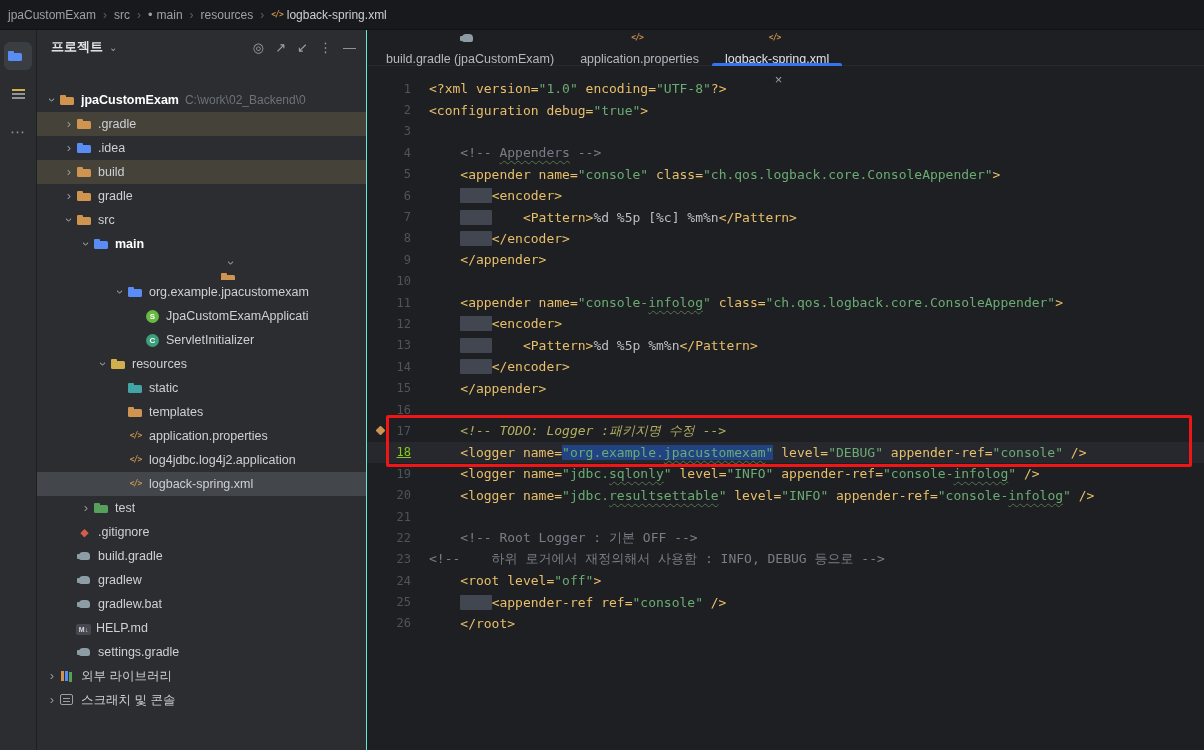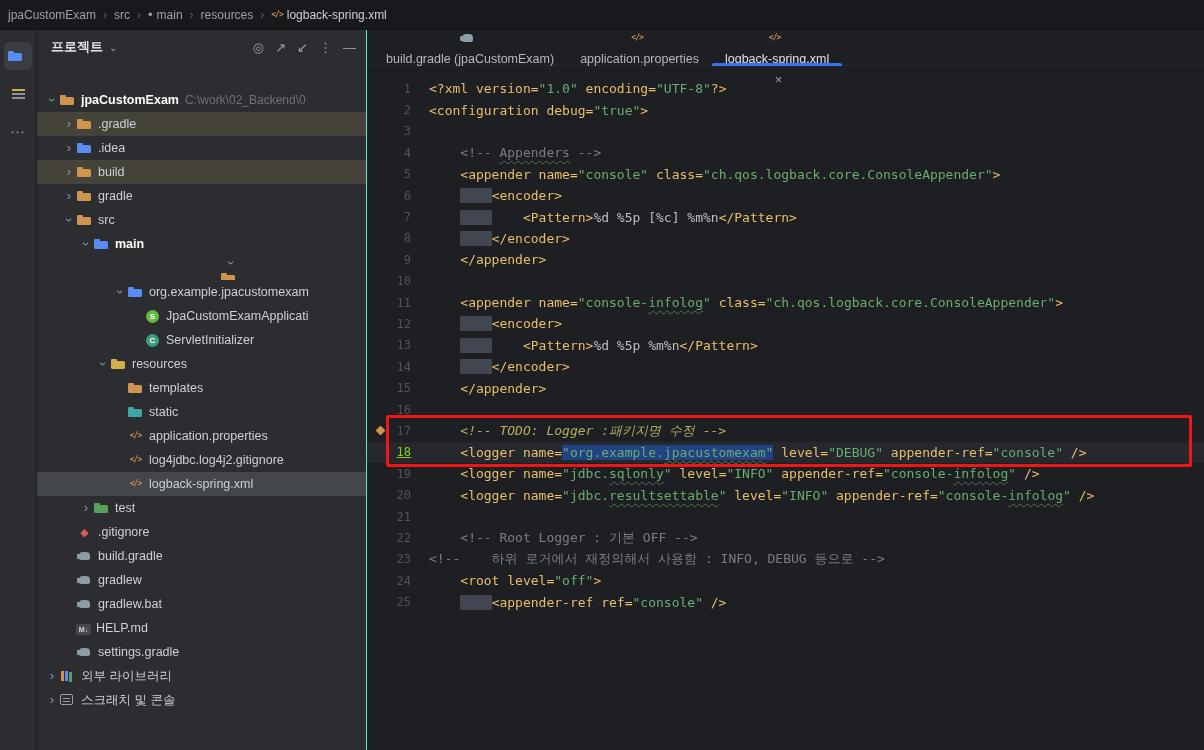--- a/index.html
+++ b/index.html
@@ -227,37 +227,37 @@
             <span class="ti round classicon">C</span>
             <span class="tlabel">ServletInitializer</span>
           </div>
           <div class="trow" style="padding-left: 59px;">
             <span class="tchev open">›</span>
             <span class="ti folder fc-yellow"></span>
             <span class="tlabel">resources</span>
           </div>
           <div class="trow" style="padding-left: 76px;">
             <span class="tchev"></span>
-            <span class="ti folder fc-amber"></span>
-            <span class="tlabel">templates</span>
-          </div>
-          <div class="trow" style="padding-left: 76px;">
-            <span class="tchev"></span>
             <span class="ti folder fc-teal"></span>
             <span class="tlabel">static</span>
           </div>
           <div class="trow" style="padding-left: 76px;">
             <span class="tchev"></span>
+            <span class="ti folder fc-amber"></span>
+            <span class="tlabel">templates</span>
+          </div>
+          <div class="trow" style="padding-left: 76px;">
+            <span class="tchev"></span>
             <span class="ti codeicon">&lt;/&gt;</span>
             <span class="tlabel">application.properties</span>
           </div>
           <div class="trow" style="padding-left: 76px;">
             <span class="tchev"></span>
             <span class="ti codeicon">&lt;/&gt;</span>
-            <span class="tlabel">log4jdbc.log4j2.gitignore</span>
+            <span class="tlabel">log4jdbc.log4j2.application</span>
           </div>
           <div class="trow selrow" style="padding-left: 76px;">
             <span class="tchev"></span>
             <span class="ti codeicon">&lt;/&gt;</span>
             <span class="tlabel">logback-spring.xml</span>
           </div>
           <div class="trow" style="padding-left: 42px;">
             <span class="tchev">›</span>
             <span class="ti folder fc-green"></span>
             <span class="tlabel">test</span>
@@ -417,20 +417,24 @@
               <span class="code"><span class="c">&lt;!--    하위 로거에서 재정의해서 사용함 : INFO, DEBUG 등으로 --&gt;</span></span>
             </div>
             <div class="line">
               <span class="num">24</span>
               <span class="code"><span class="p">    </span><span class="t">&lt;root </span><span class="t">level=</span><span class="s">"off"</span><span class="t">&gt;</span></span>
             </div>
             <div class="line">
               <span class="num">25</span>
               <span class="code"><span class="p">    </span><span class="w">    </span><span class="t">&lt;appender-ref </span><span class="t">ref=</span><span class="s">"console"</span><span class="t"> /&gt;</span></span>
             </div>
+            <div class="line">
+              <span class="num">26</span>
+              <span class="code"><span class="p">    </span><span class="t">&lt;/root&gt;</span></span>
+            </div>
           </div>
       </div>
     </div>
 
   </div>
 
   <div class="annotation" style="left: 386px; top: 415px; width: 806px; height: 52px; border-color: rgb(238, 22, 22);"></div>
 </div>
 
 </body></html>

